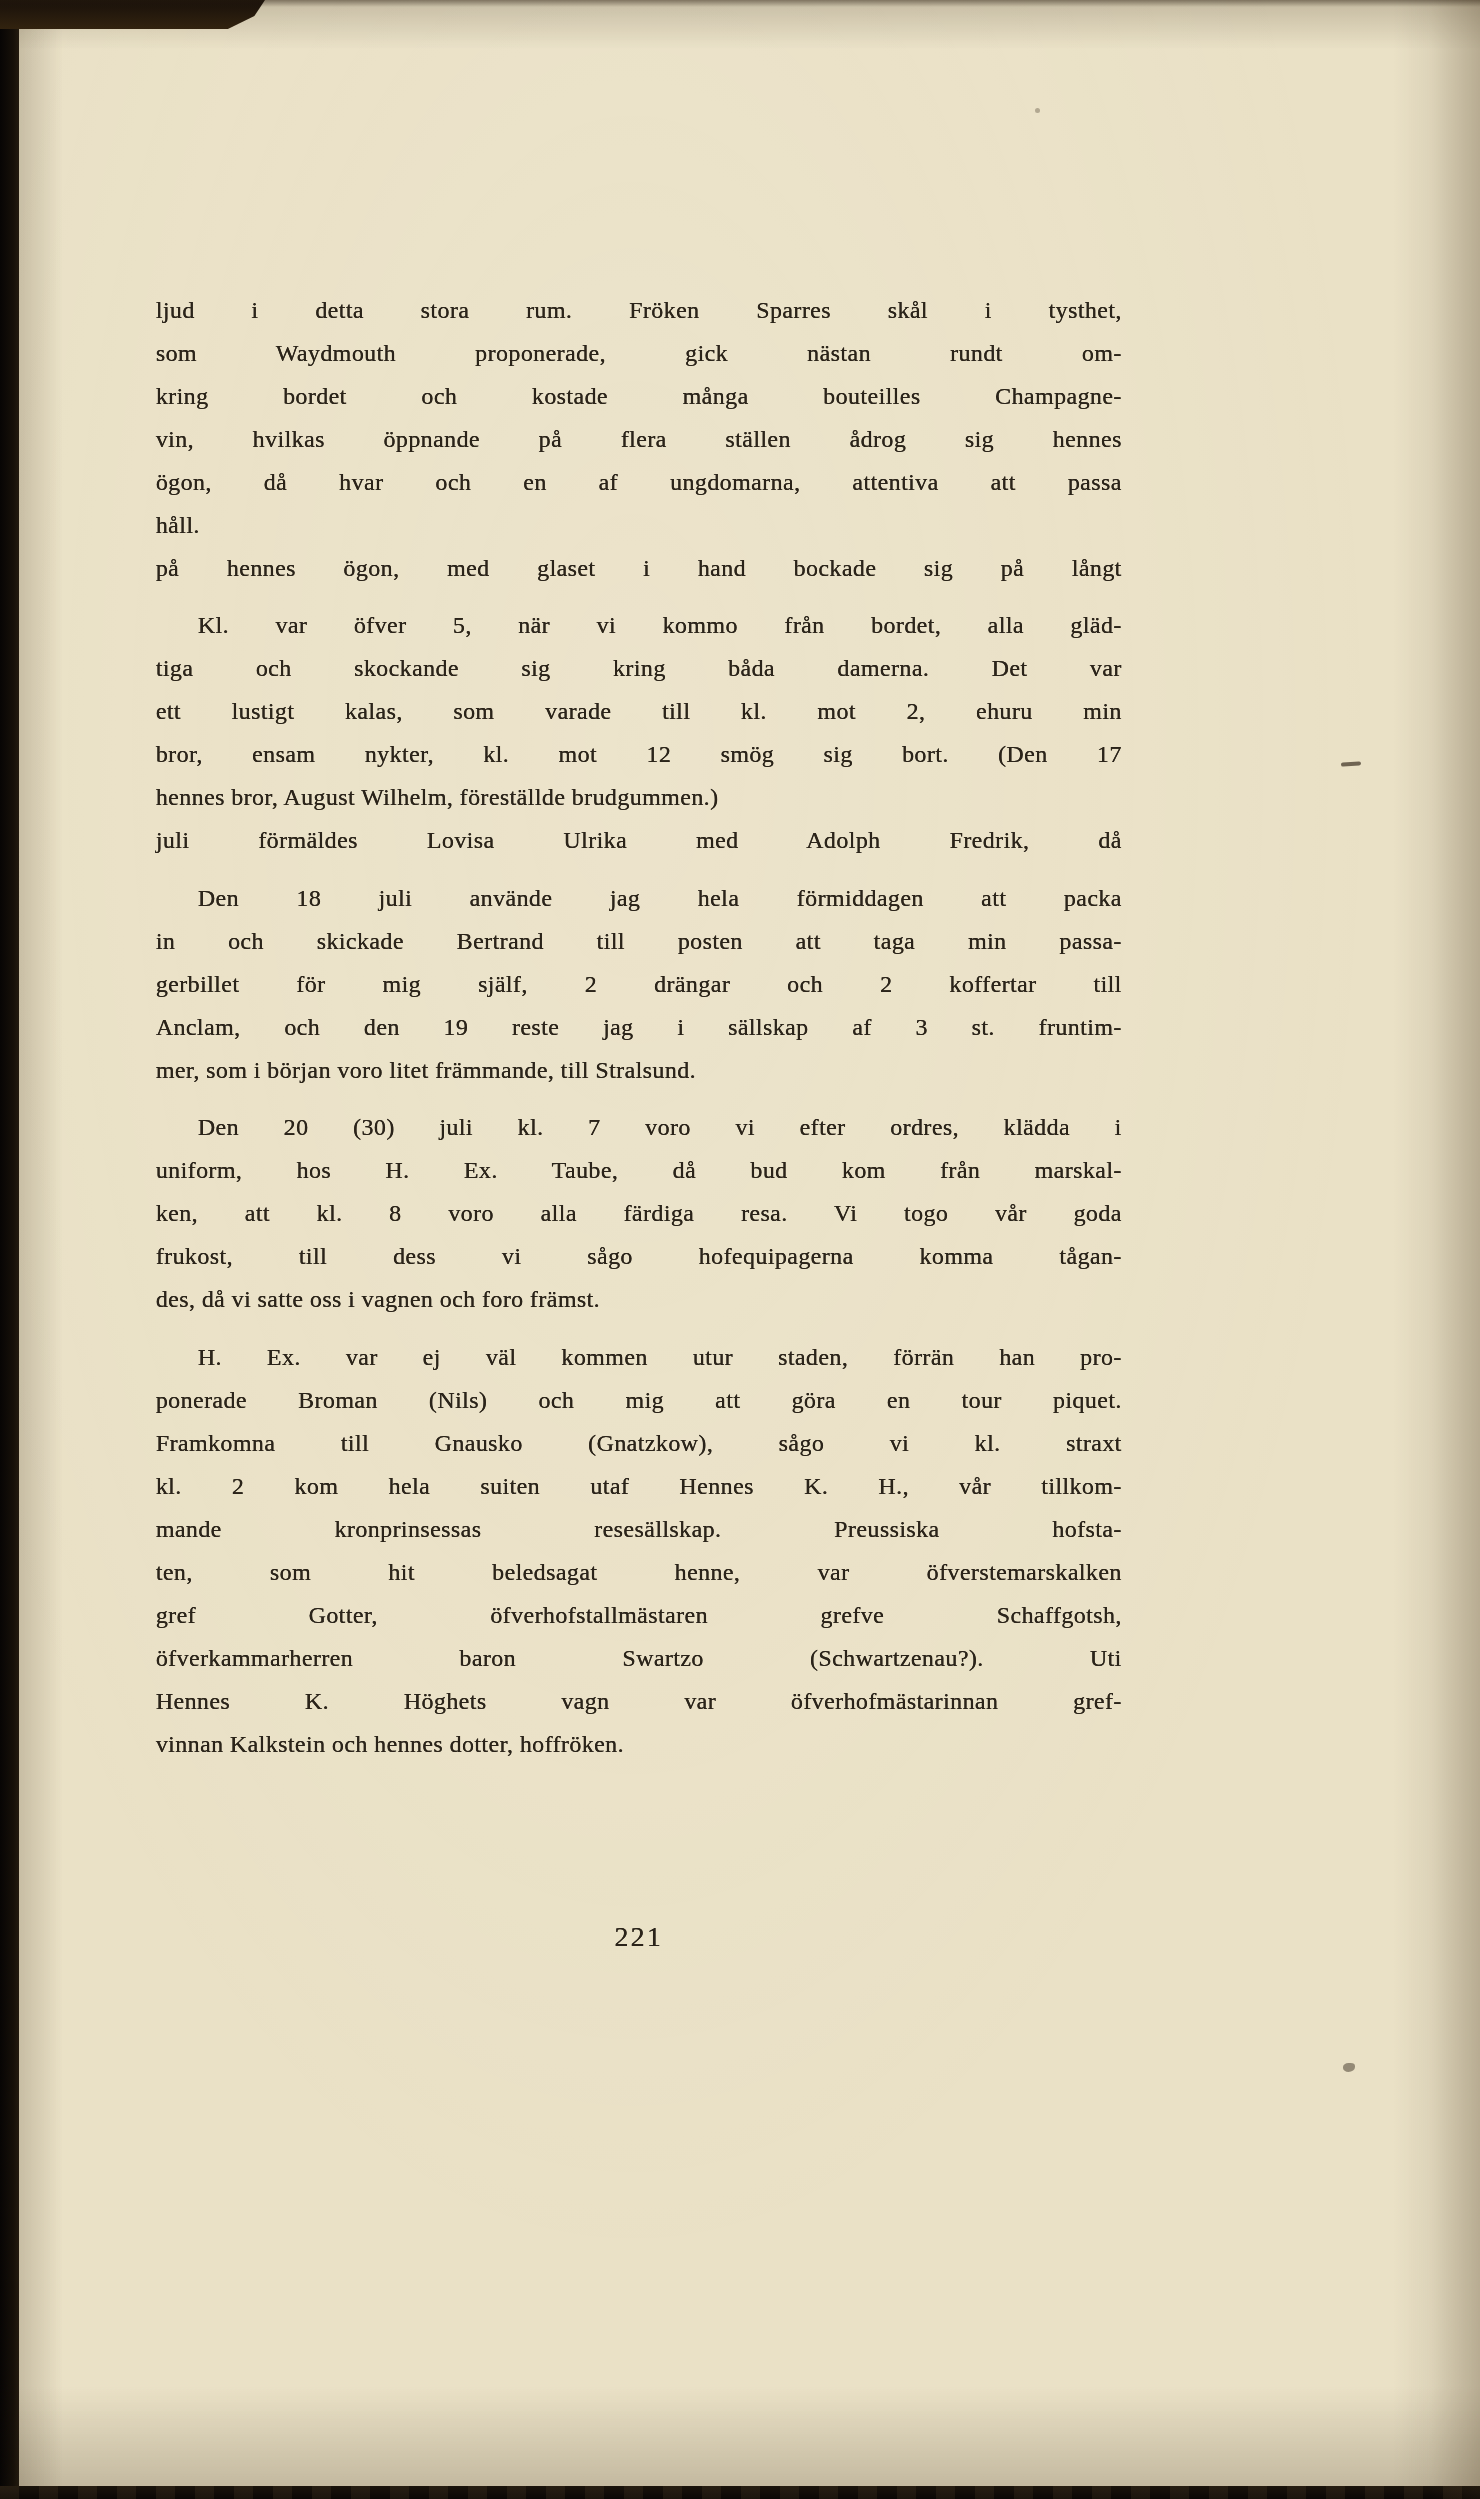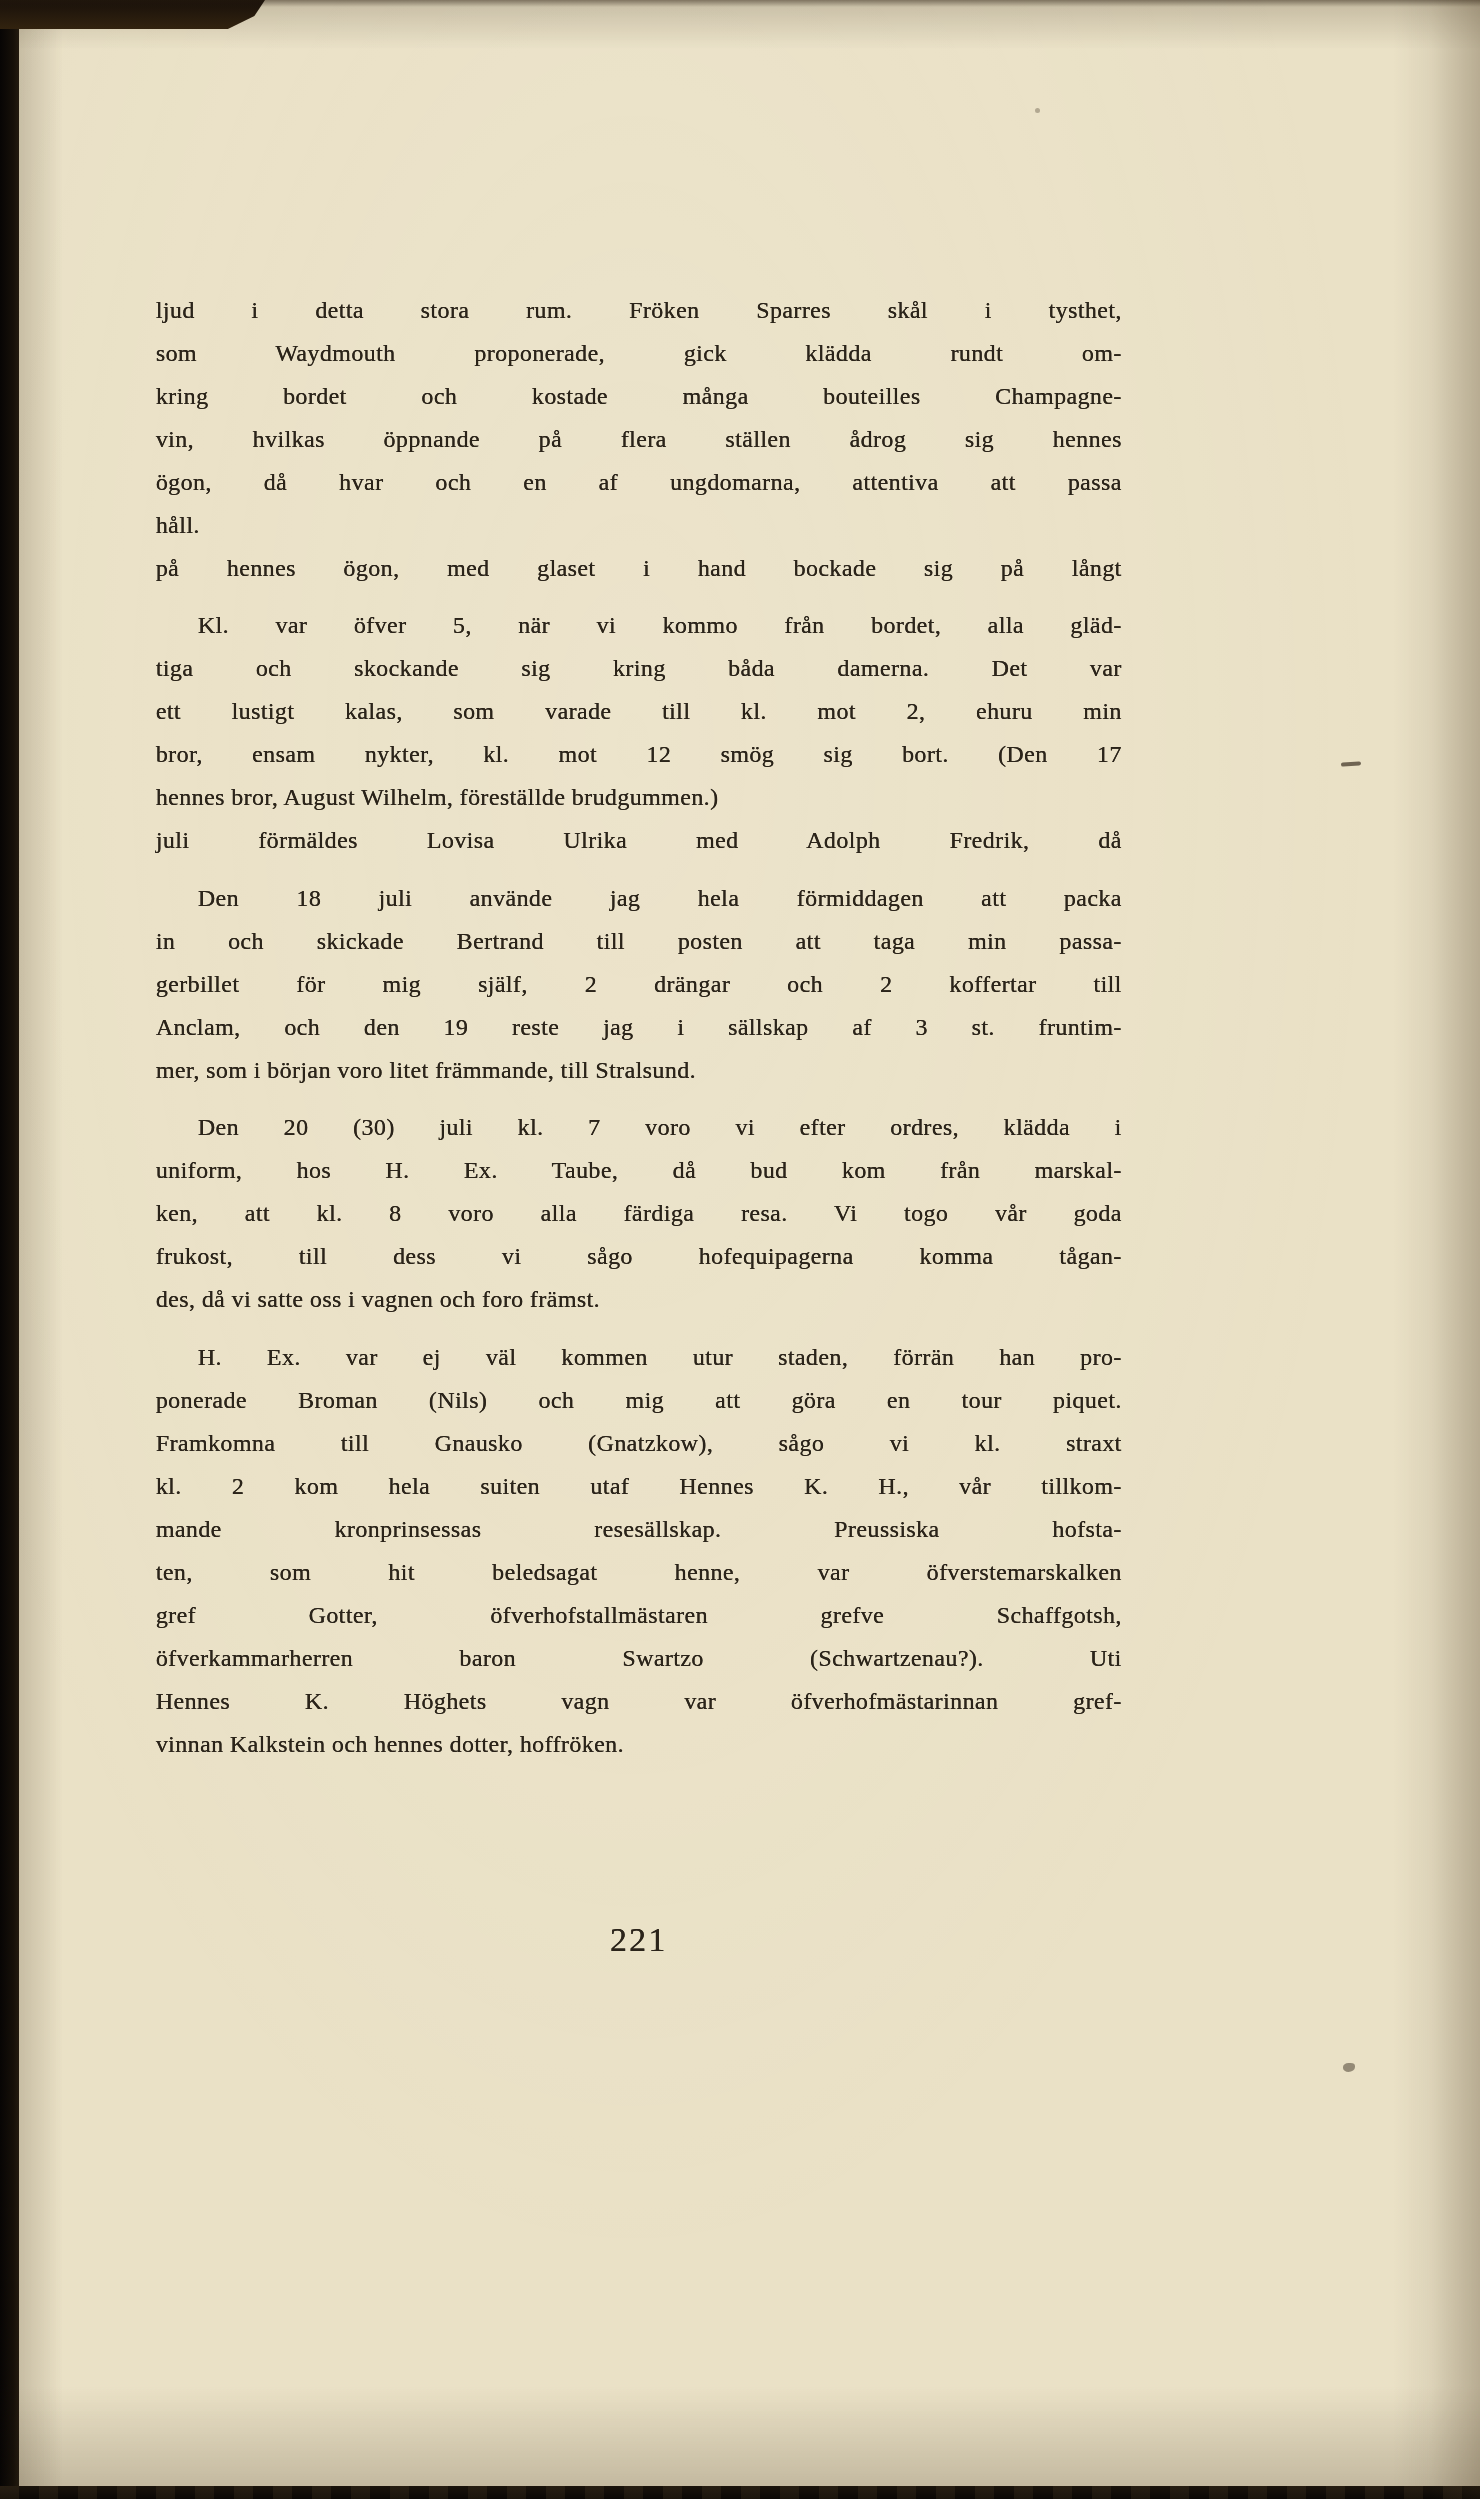--- a/index.html
+++ b/index.html
@@ -79,40 +79,40 @@
   .line.last { text-align-last: left; }
   .line.indent { text-indent: 42px; }
   .italic { }
   .page-number {
     position: absolute;
     left: 137px;
     width: 966px;
     top: 1921px;
     text-align: center;
     color: var(--ink, #2b241a);
-    font-size: 34px;
+    font-size: 28px;
     letter-spacing: 2.2px;
     text-shadow: 0.2px 0 0 currentColor;
   }
   .speck {
     position: absolute;
     background: rgba(45,33,20,0.65);
   }
   .speck.s1 { left: 1341px; top: 762px; width: 20px; height: 4.3px; border-radius: 2.2px; transform: rotate(-4deg); }
   .speck.s2 { left: 1343px; top: 2063px; width: 11.5px; height: 8.6px; border-radius: 50% 40% 60% 50%; background: rgba(45,33,20,0.45); }
   .speck.s3 { left: 1035px; top: 108px; width: 5px; height: 5px; border-radius: 50%; background: rgba(45,33,20,0.30); }
 </style>
 </head>
 <body>
 
 <div class="page">
   <div class="text-block">
       <div class="paragraph">
         <div class="line"><span>ljud i detta stora rum. Fröken Sparres skål i tysthet,</span></div>
-        <div class="line"><span>som Waydmouth proponerade, gick klädda rundt om-</span></div>
+        <div class="line"><span>som Waydmouth proponerade, gick nästan rundt om-</span></div>
         <div class="line"><span>kring bordet och kostade många bouteilles Champagne-</span></div>
         <div class="line"><span>vin, hvilkas öppnande på flera ställen ådrog sig hennes</span></div>
         <div class="line"><span>ögon, då hvar och en af ungdomarna, attentiva att passa</span></div>
         <div class="line last"><span>håll.</span></div>
         <div class="line"><span>på hennes ögon, med glaset i hand bockade sig på långt</span></div>
       </div>
       <div class="paragraph">
         <div class="line indent"><span>Kl. var öfver 5, när vi kommo från bordet, alla gläd-</span></div>
         <div class="line"><span>tiga och skockande sig kring båda damerna. Det var</span></div>
         <div class="line"><span>ett lustigt kalas, som varade till kl. mot 2, ehuru min</span></div>

